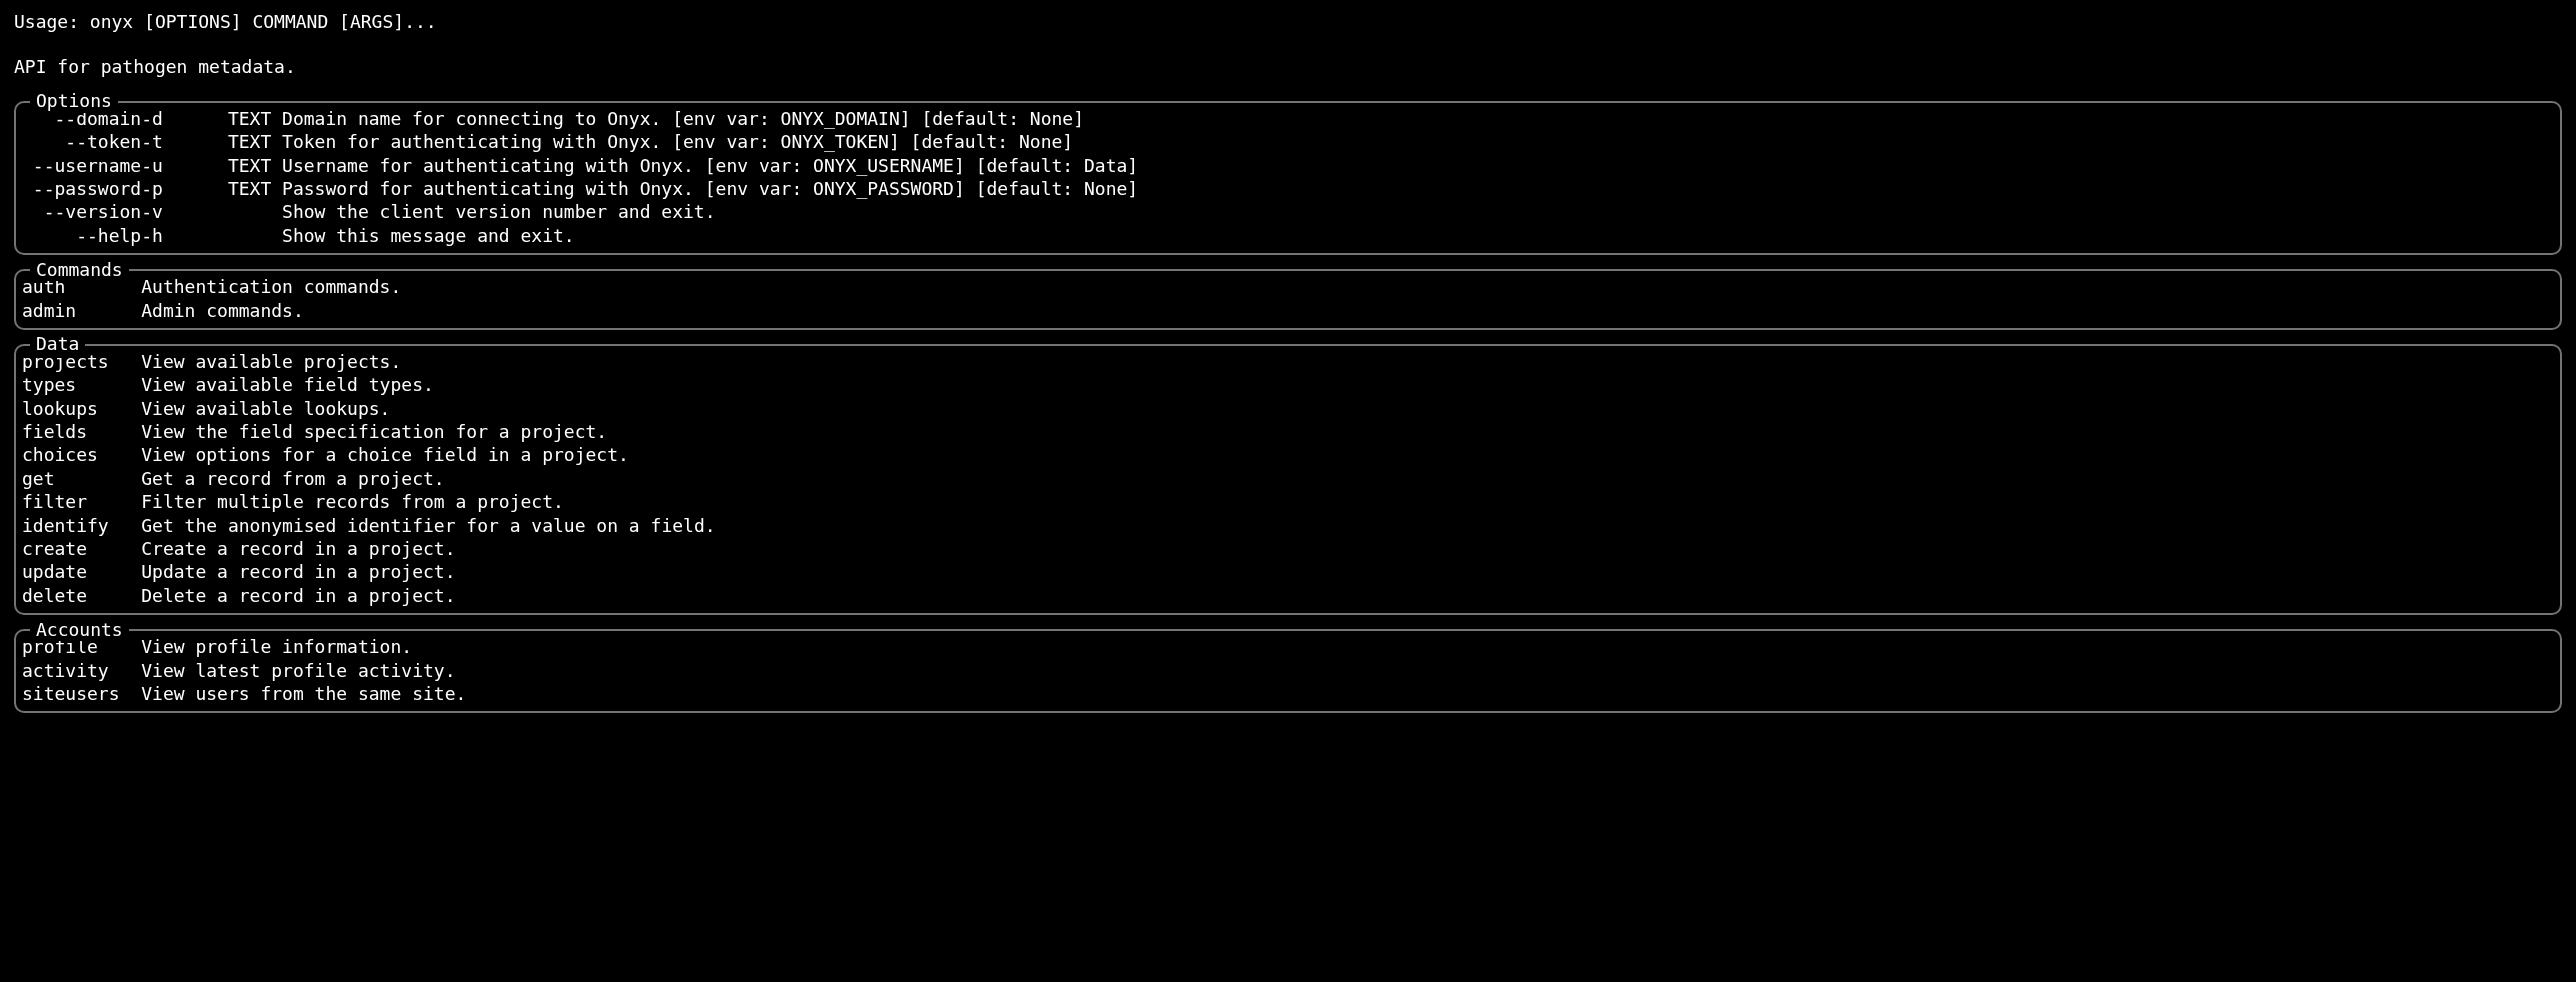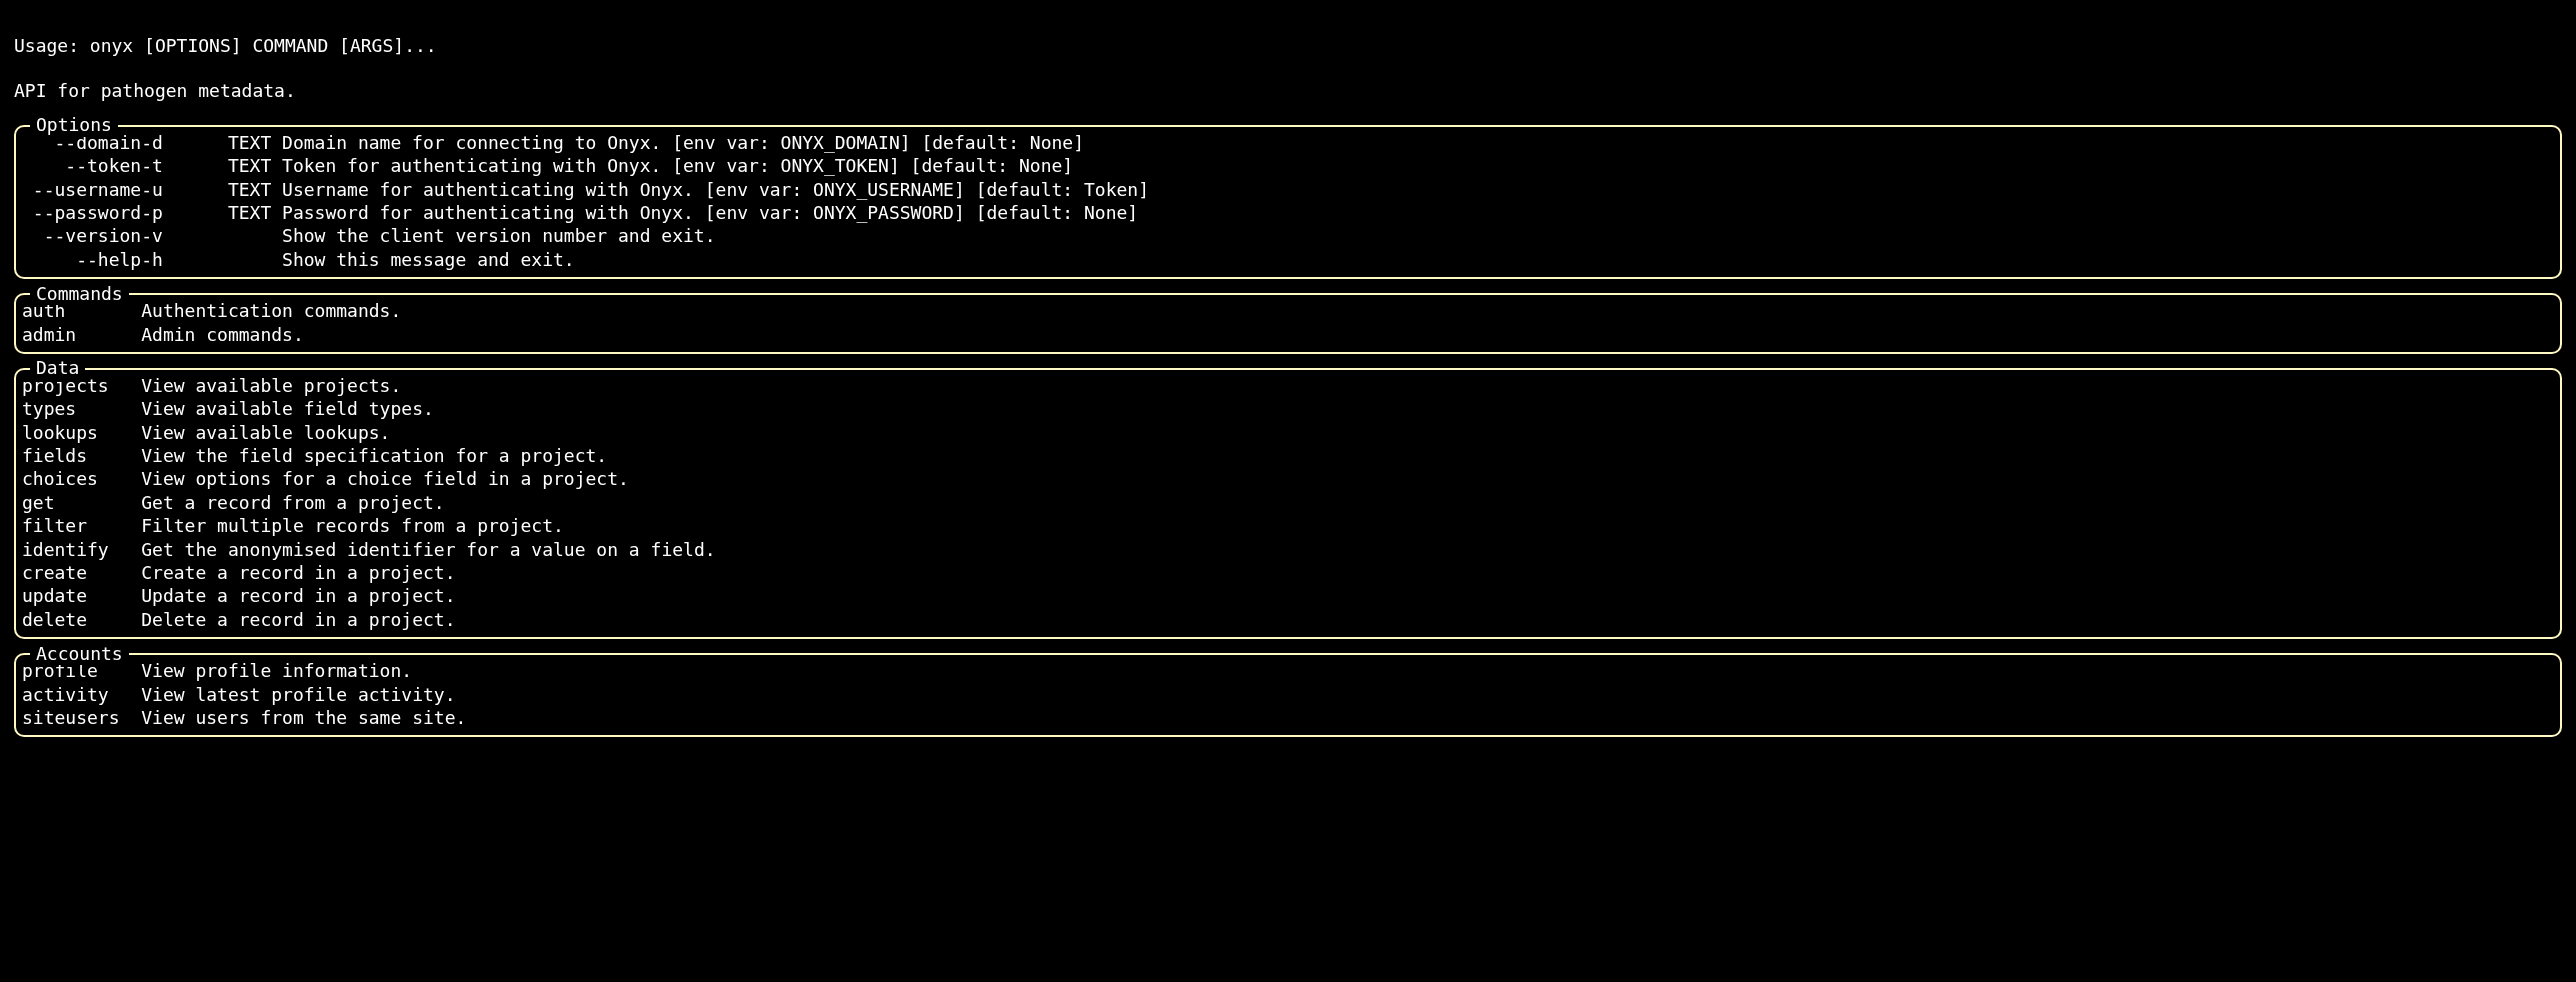--- a/index.html
+++ b/index.html
@@ -7,25 +7,25 @@
     margin: 0;
     padding: 10px 14px;
     background: #000000;
     color: #ffffff;
     font-family: "Menlo", "Consolas", "DejaVu Sans Mono", monospace;
     font-size: 18px;
     line-height: 1.3;
     width: 2576px;
     min-height: 983px;
   }
-  .usage-line { margin-bottom: 22px; margin-top: 24px; }
+  .usage-line { margin-bottom: 22px; }
   .desc-line { margin-bottom: 22px; }
   .panel {
     position: relative;
-    border: 2px solid #fef9c3;
+    border: 2px solid #737373;
     border-radius: 10px;
     padding: 4px 22px 6px 6px;
     margin-bottom: 14px;
   }
   .panel-title {
     position: absolute;
     top: -0.75em;
     left: 14px;
     background: #000000;
     padding: 0 6px;
@@ -40,21 +40,21 @@
 <body>
 
 <div class="usage-line">Usage: onyx [OPTIONS] COMMAND [ARGS]...</div>
 <div class="desc-line">API for pathogen metadata.</div>
 
 <div class="panel">
   <div class="panel-title">Options</div>
   <div id="options-body">
       <div class="row"><span class="c-long">--domain</span><span class="c-short">-d</span><span class="c-type">TEXT</span><span>Domain name for connecting to Onyx. [env var: ONYX_DOMAIN] [default: None]</span></div>
       <div class="row"><span class="c-long">--token</span><span class="c-short">-t</span><span class="c-type">TEXT</span><span>Token for authenticating with Onyx. [env var: ONYX_TOKEN] [default: None]</span></div>
-      <div class="row"><span class="c-long">--username</span><span class="c-short">-u</span><span class="c-type">TEXT</span><span>Username for authenticating with Onyx. [env var: ONYX_USERNAME] [default: Token]</span></div>
+      <div class="row"><span class="c-long">--username</span><span class="c-short">-u</span><span class="c-type">TEXT</span><span>Username for authenticating with Onyx. [env var: ONYX_USERNAME] [default: Data]</span></div>
       <div class="row"><span class="c-long">--password</span><span class="c-short">-p</span><span class="c-type">TEXT</span><span>Password for authenticating with Onyx. [env var: ONYX_PASSWORD] [default: None]</span></div>
       <div class="row"><span class="c-long">--version</span><span class="c-short">-v</span><span class="c-type"></span><span>Show the client version number and exit.</span></div>
       <div class="row"><span class="c-long">--help</span><span class="c-short">-h</span><span class="c-type"></span><span>Show this message and exit.</span></div>
     </div>
 </div>
 
 <div class="panel">
   <div class="panel-title">Commands</div>
   <div id="commands-body">
       <div class="row"><span class="c-cmd">auth</span><span>Authentication commands.</span></div>

